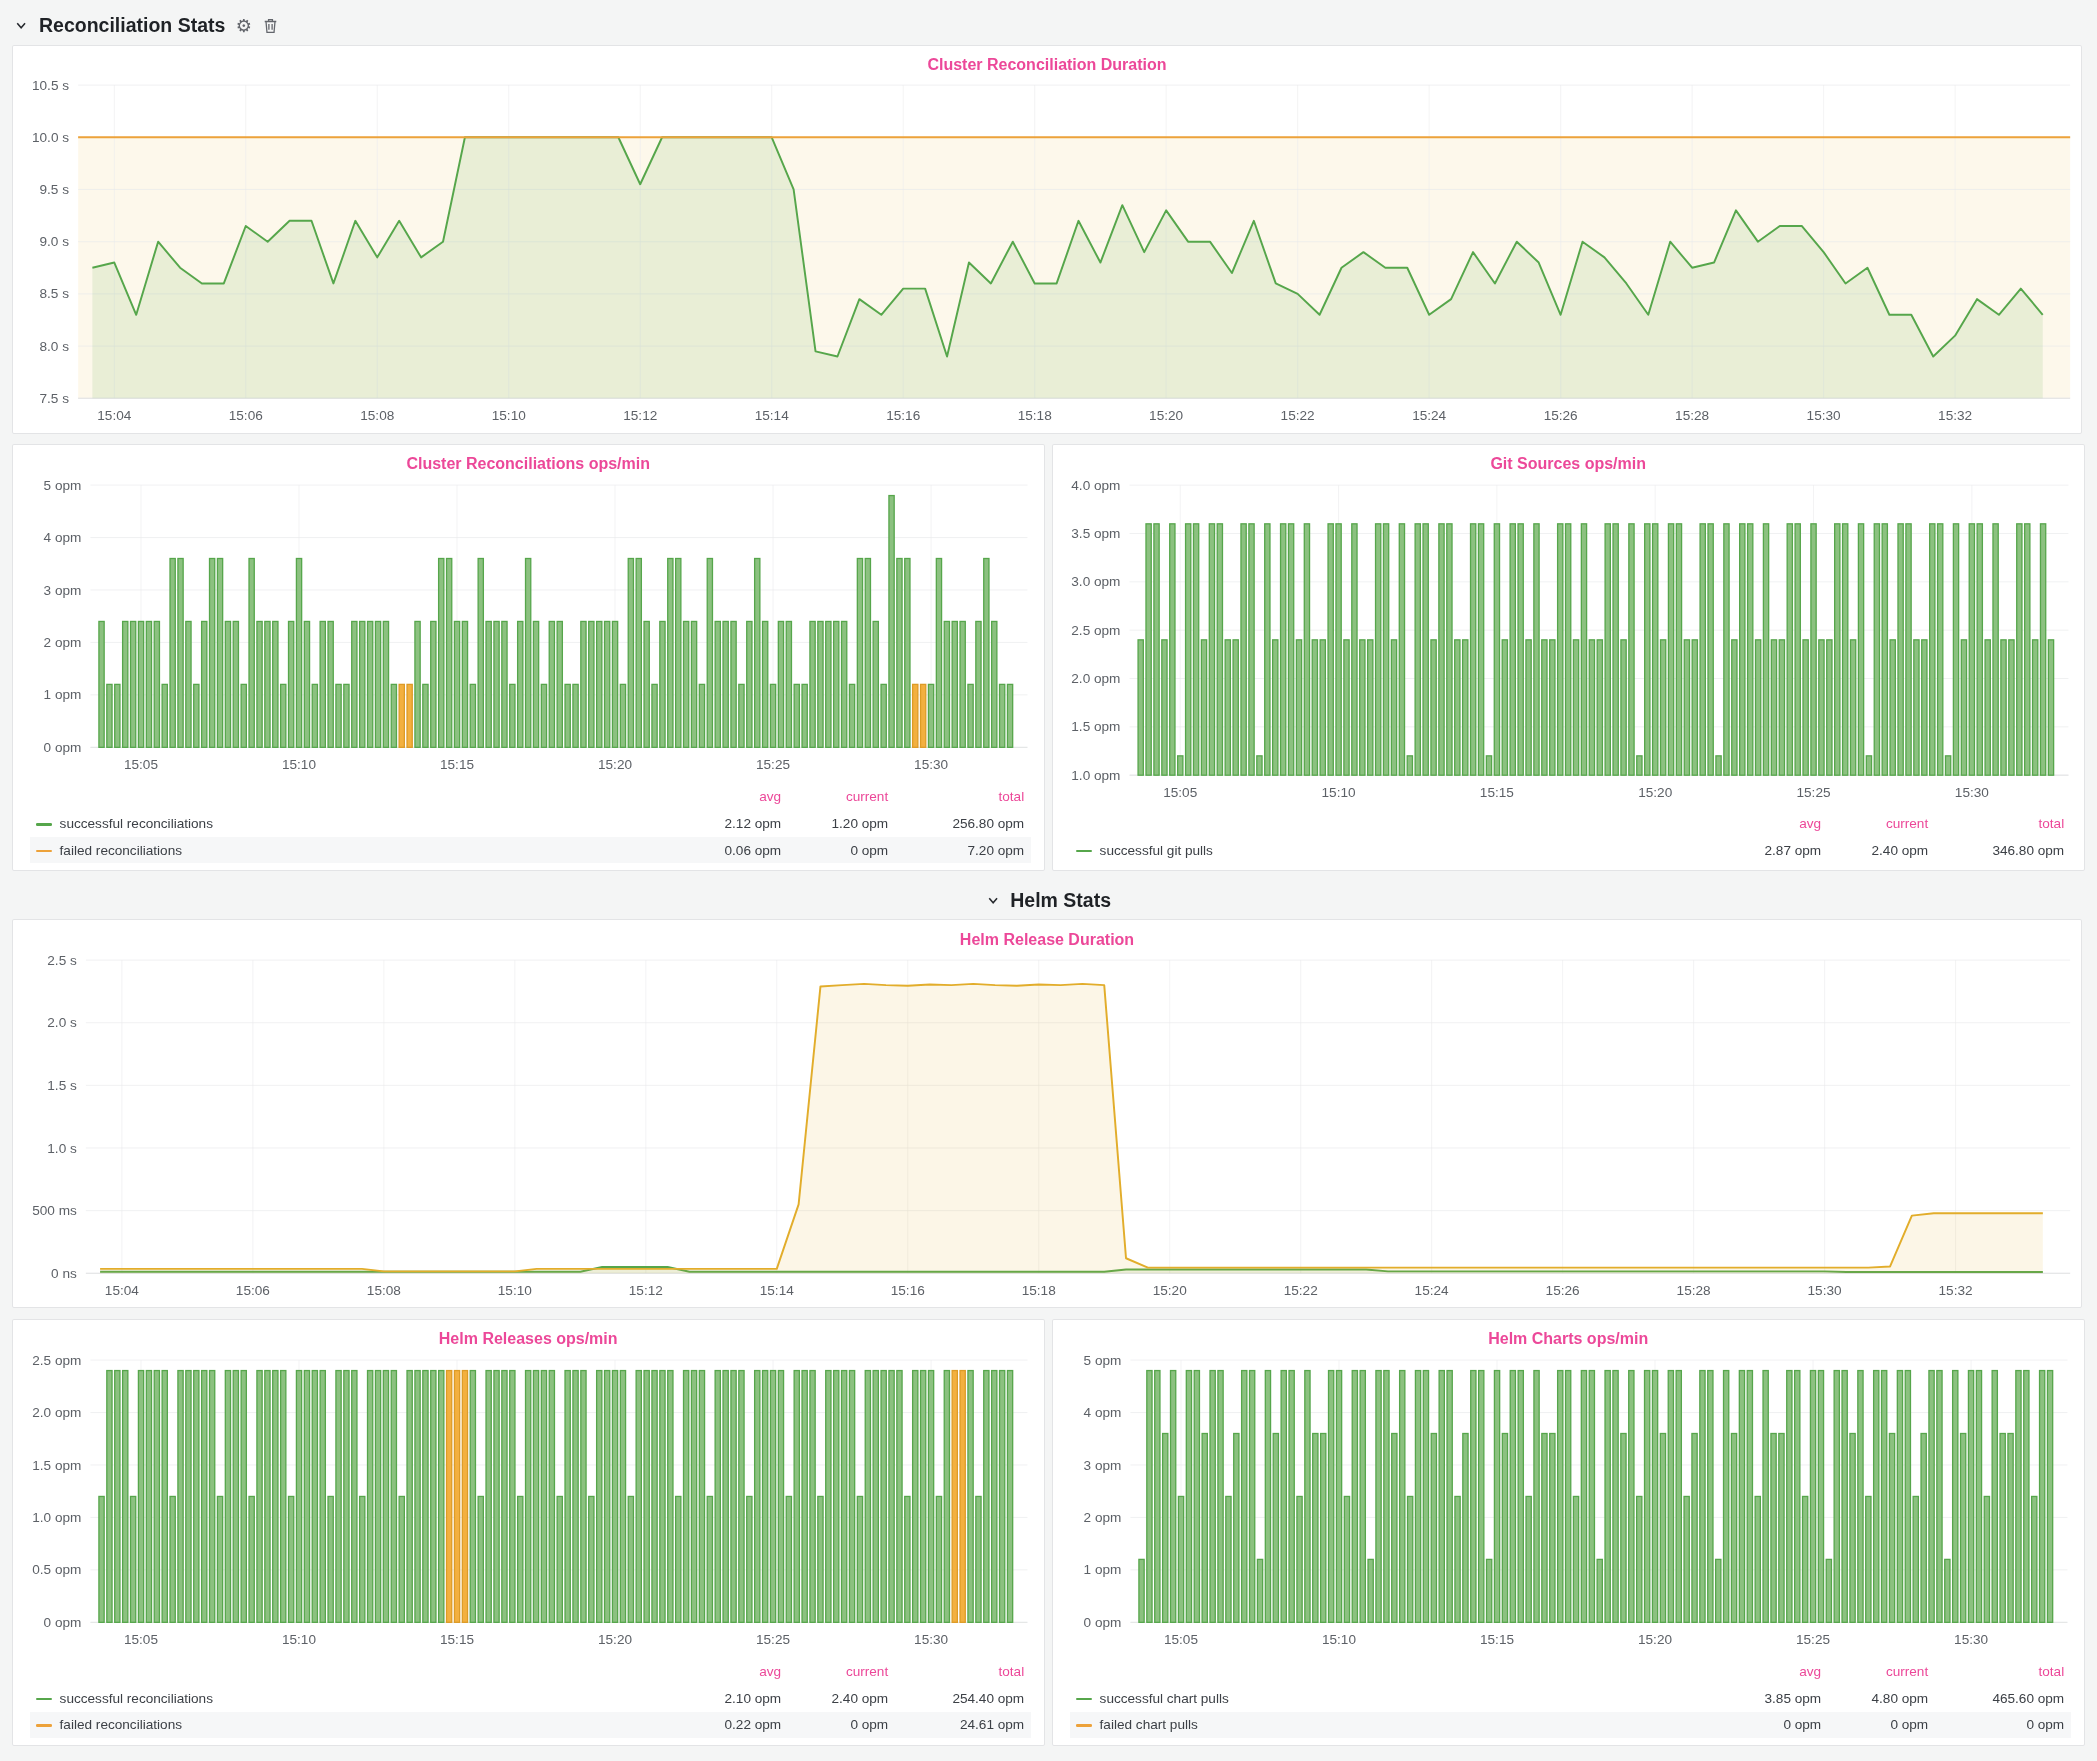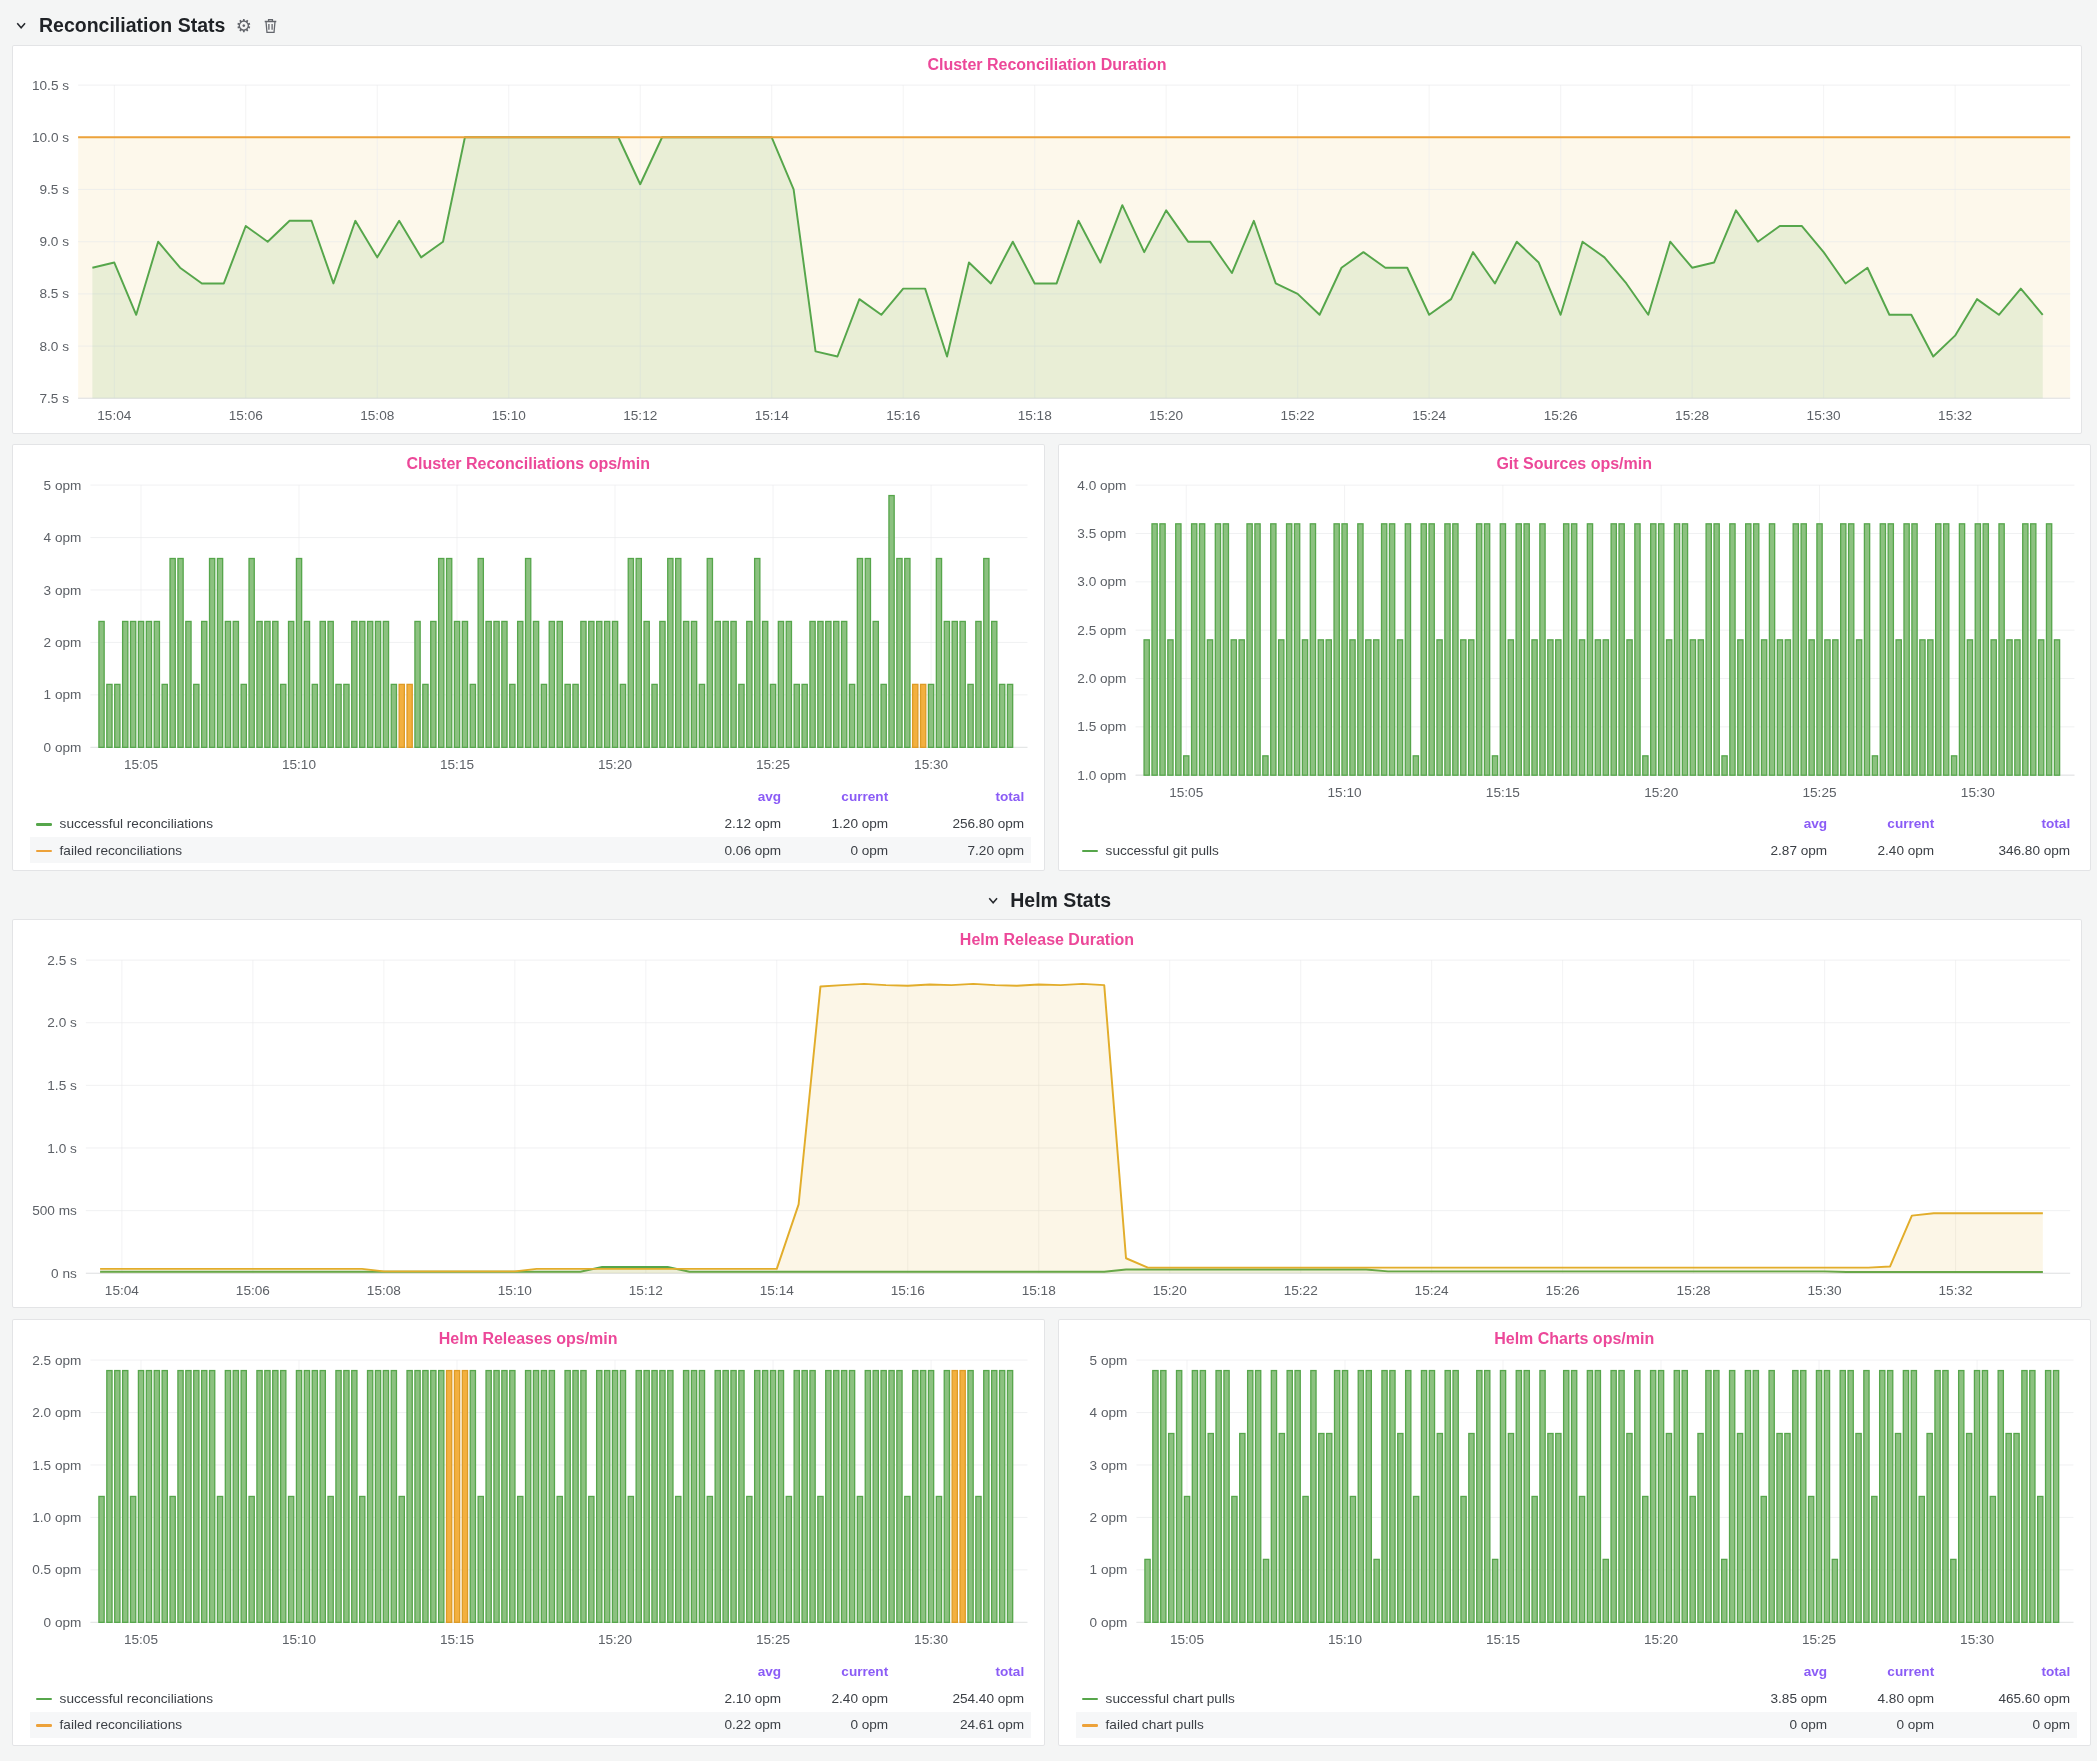--- a/index.html
+++ b/index.html
@@ -9,29 +9,29 @@
   .row-header { display:flex; align-items:center; gap:10.4px; height:38px; padding-left:2.6px; cursor:pointer; }
   .row-title { font-size:19.5px; font-weight:700; color:#1f2226; }
   .chev { display:flex; align-items:center; }
   .hicon { font-size:18px; color:#63666c; line-height:1; }
   .hicon.trash { display:flex; align-items:center; }
 
   .panel { background:#ffffff; border:0.6px solid #e3e4e6; border-radius:1.9px; display:flex; flex-direction:column; }
   .panel-full { height:389px; }
   .panel-title { text-align:center; font-size:16px; font-weight:600; color:#ec4899; padding:10.4px 0 2.6px 0; cursor:pointer; }
   .chart { flex:1; min-height:0; }
-  .panel-row { display:flex; gap:13px; margin-top:10.4px; }
+  .panel-row { display:flex; gap:7px; margin-top:10.4px; }
   .panel-row .panel { flex:1; height:427px; }
 
   .legend { padding:0 13px 6.5px 17px; font-size:13.6px; color:#3c4046; }
   .ltab { width:100%; border-collapse:collapse; }
   .ltab td { padding:5.8px 6.5px; white-space:nowrap; }
   .ltab td.num { width:107px; text-align:right; }
   .ltab td.num.tot { width:136px; }
-  .ltab tr.lhead td { color:#8b5cf6; font-weight:700; cursor:pointer; }
+  .ltab tr.lhead td { color:#ec4899; font-weight:400; cursor:pointer; }
   .ltab tr:nth-child(odd):not(:first-child) { background:#f6f7f8; }
   .lname { cursor:pointer; }
   .lmark { display:inline-block; width:15.6px; height:2.6px; border-radius:1.3px; margin-right:7.8px; vertical-align:middle; }
 
   svg text.tick { font-family:"Liberation Sans", sans-serif; font-size:21px; fill:#5d6167; }
   .mt { margin-top:10.4px;justify-content:center; }
 </style>
 </head>
 <body>
 

